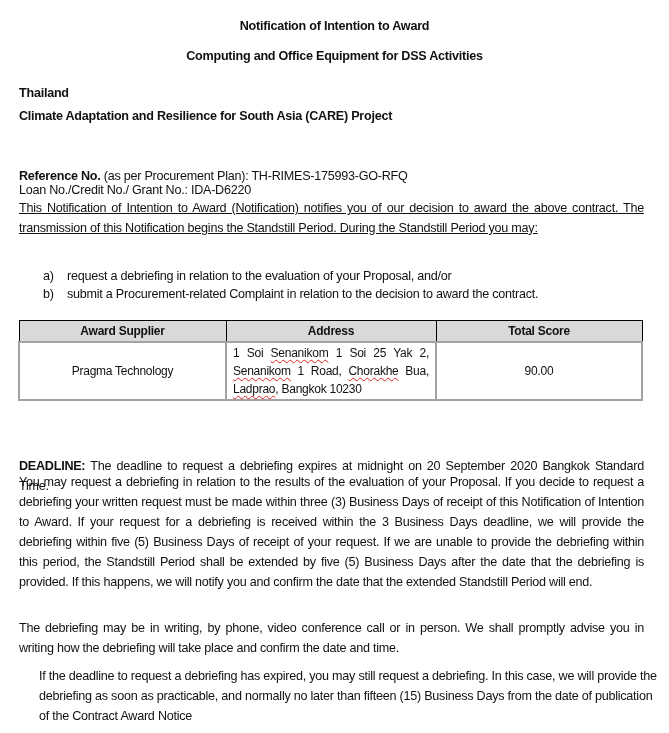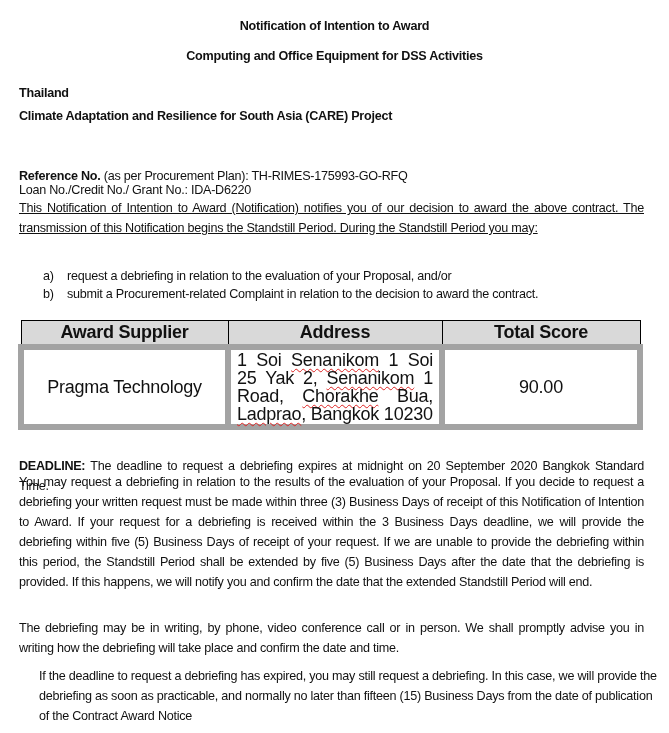--- a/index.html
+++ b/index.html
@@ -14,27 +14,27 @@
     .center { text-align: center; font-weight: bold; position: absolute; left: 0; width: 669px; }
     .line { position: absolute; left: 19px; white-space: nowrap; }
     .b { font-weight: bold; }
     .para { position: absolute; left: 19px; width: 625px; line-height: 20px; text-align: justify; }
     .para.left { text-align: left; }
     .list { position: absolute; left: 43px; line-height: 18px; }
     .list .li { display: flex; white-space: nowrap; }
     .list .mk { width: 24px; }
     table.award {
       position: absolute; left: 18px; top: 320px; width: 625px;
-      border-collapse: collapse; font-size: 18px;
+      border-collapse: collapse; font-size: 12px;
     }
     table.award th {
       background: #d9d9d9; border: 1px solid #000; font-weight: bold;
       padding: 1px 4px; height: 18px; text-align: center;
     }
-    table.award td { border: 6px solid #a3a3a3; padding: 1px 6px; vertical-align: middle; }
+    table.award td { border: 2px solid #a3a3a3; padding: 1px 6px; vertical-align: middle; }
     table.award td.c { text-align: center; margin-top: 6px; }
     table.award td.addr { text-align: justify; line-height: 18px; width: 196px; }
     .sq { text-decoration: underline wavy #d22; text-decoration-thickness: 1px; text-underline-offset: 2px; }
   </style>
 </head>
 <body>
 
 <div class="page">
 
   <div class="center" style="top:49px;">Computing and Office Equipment for DSS Activities</div>

